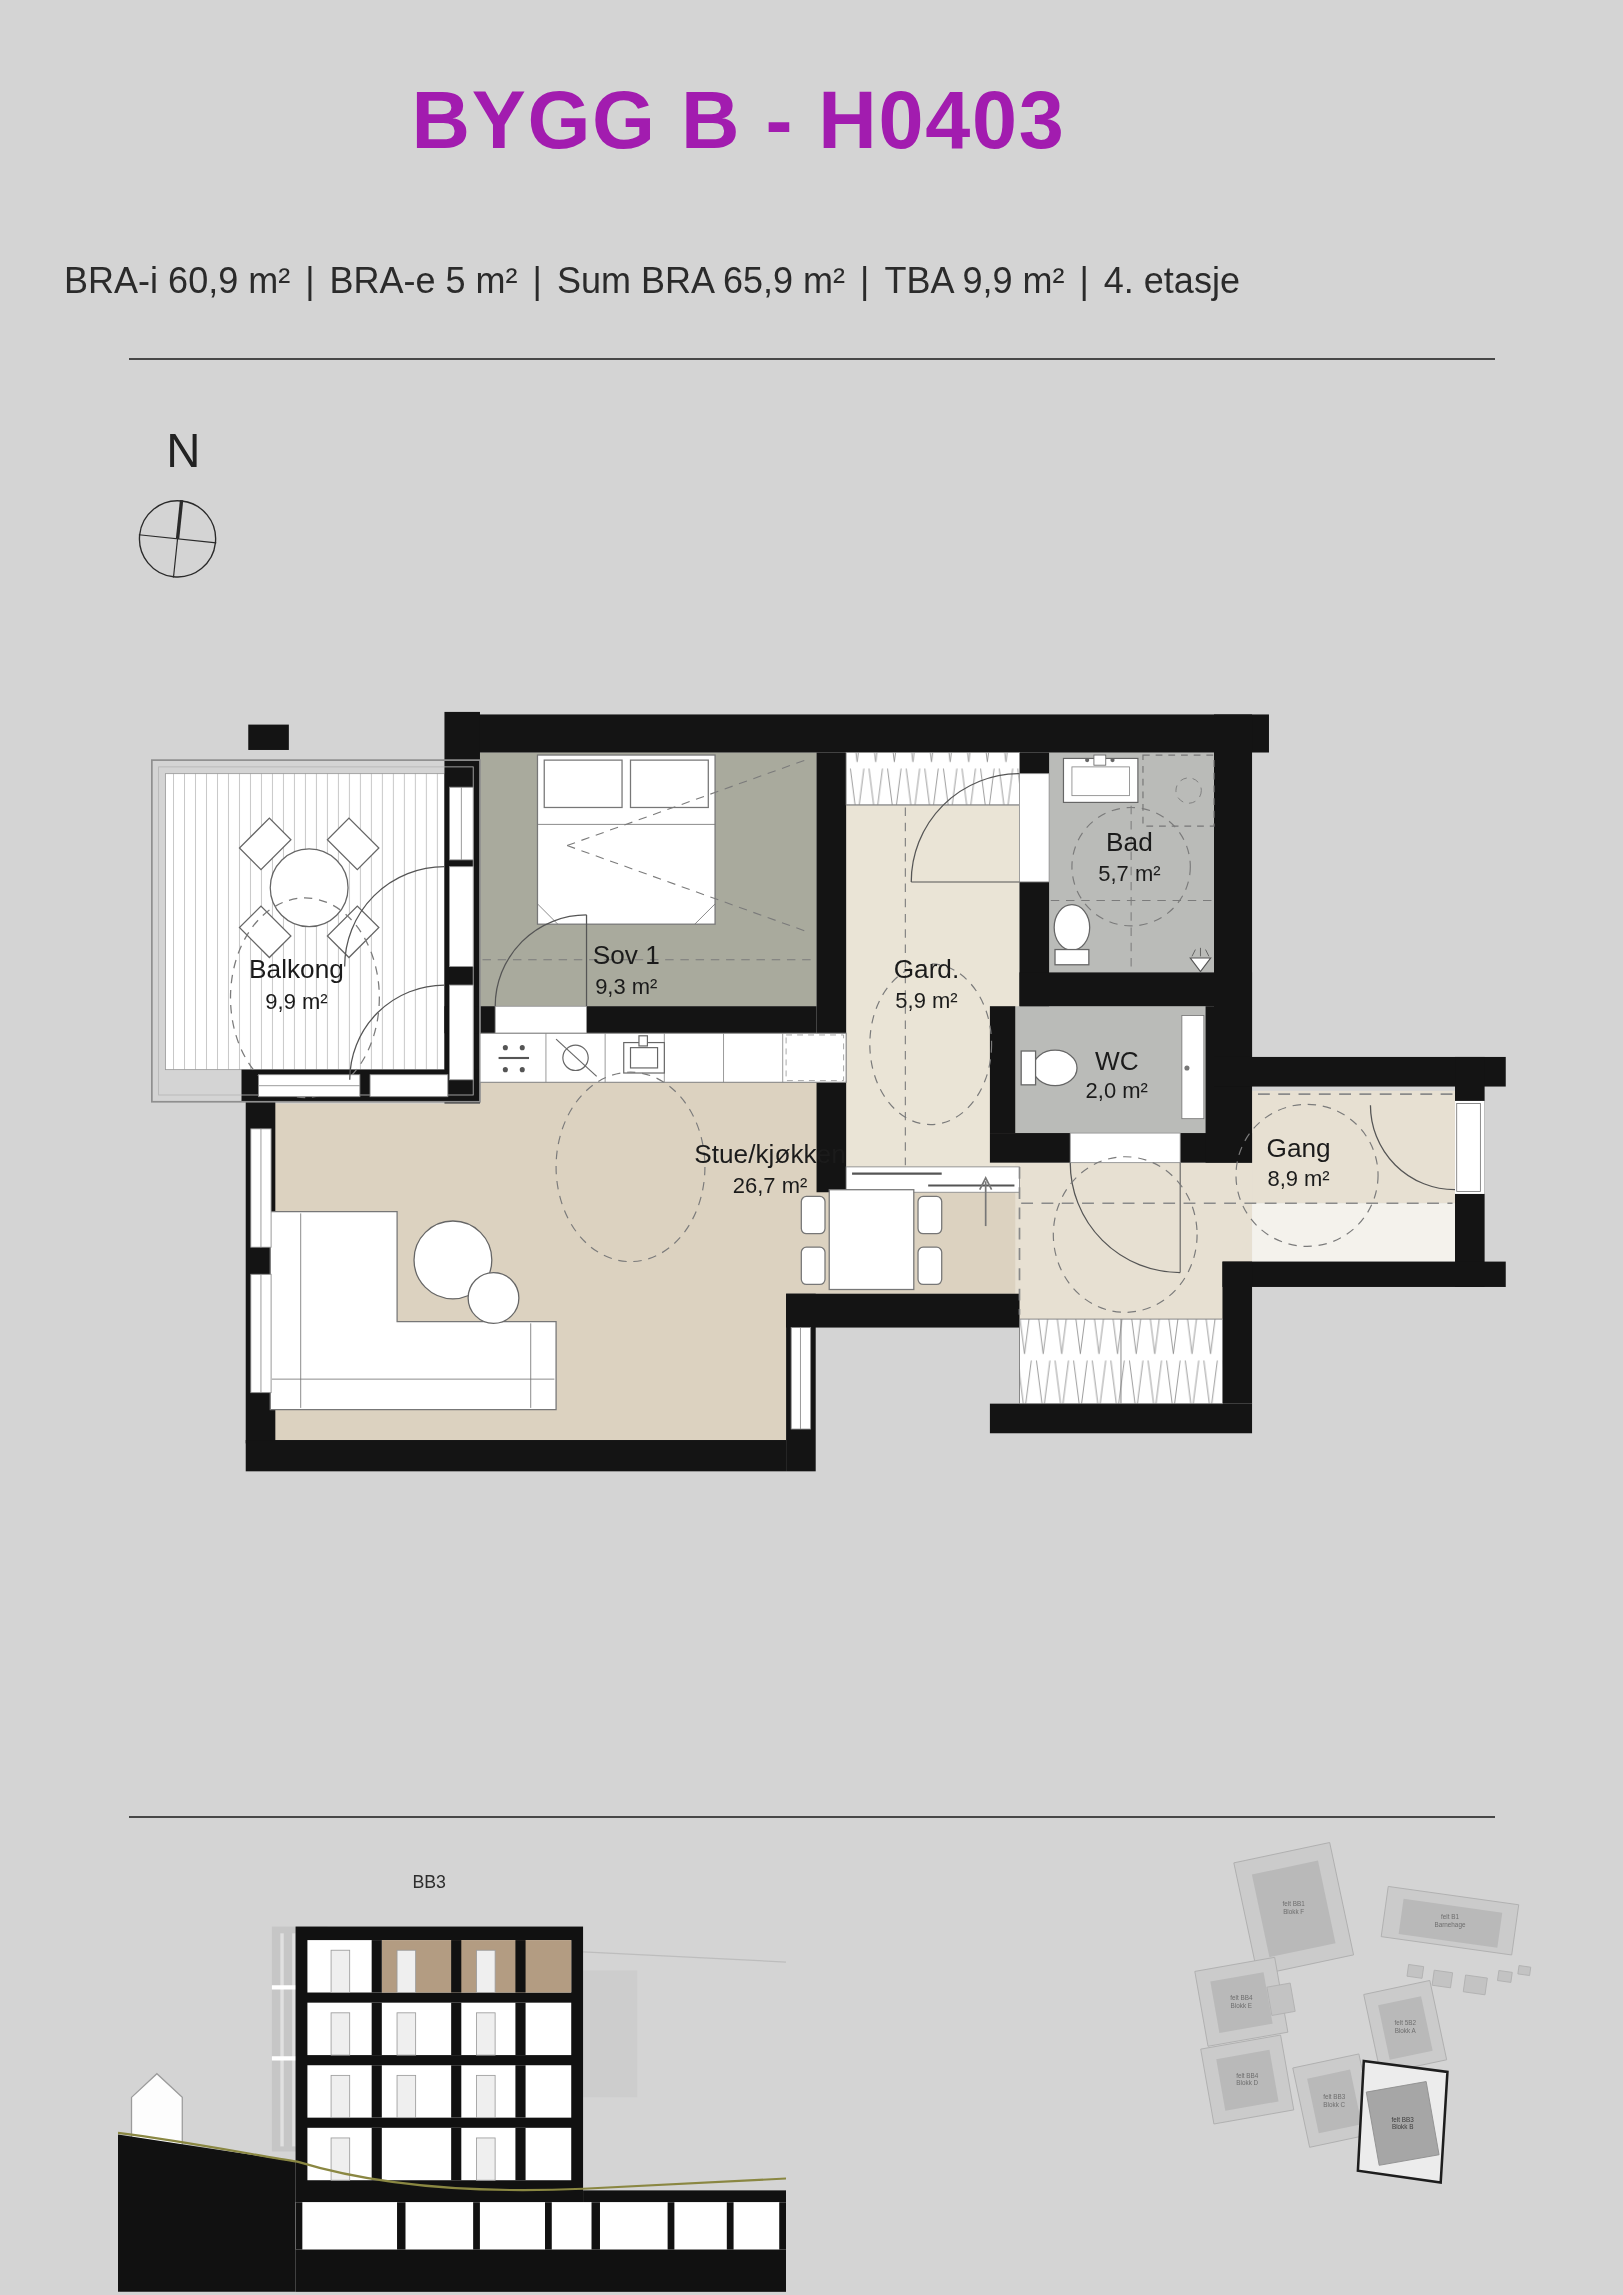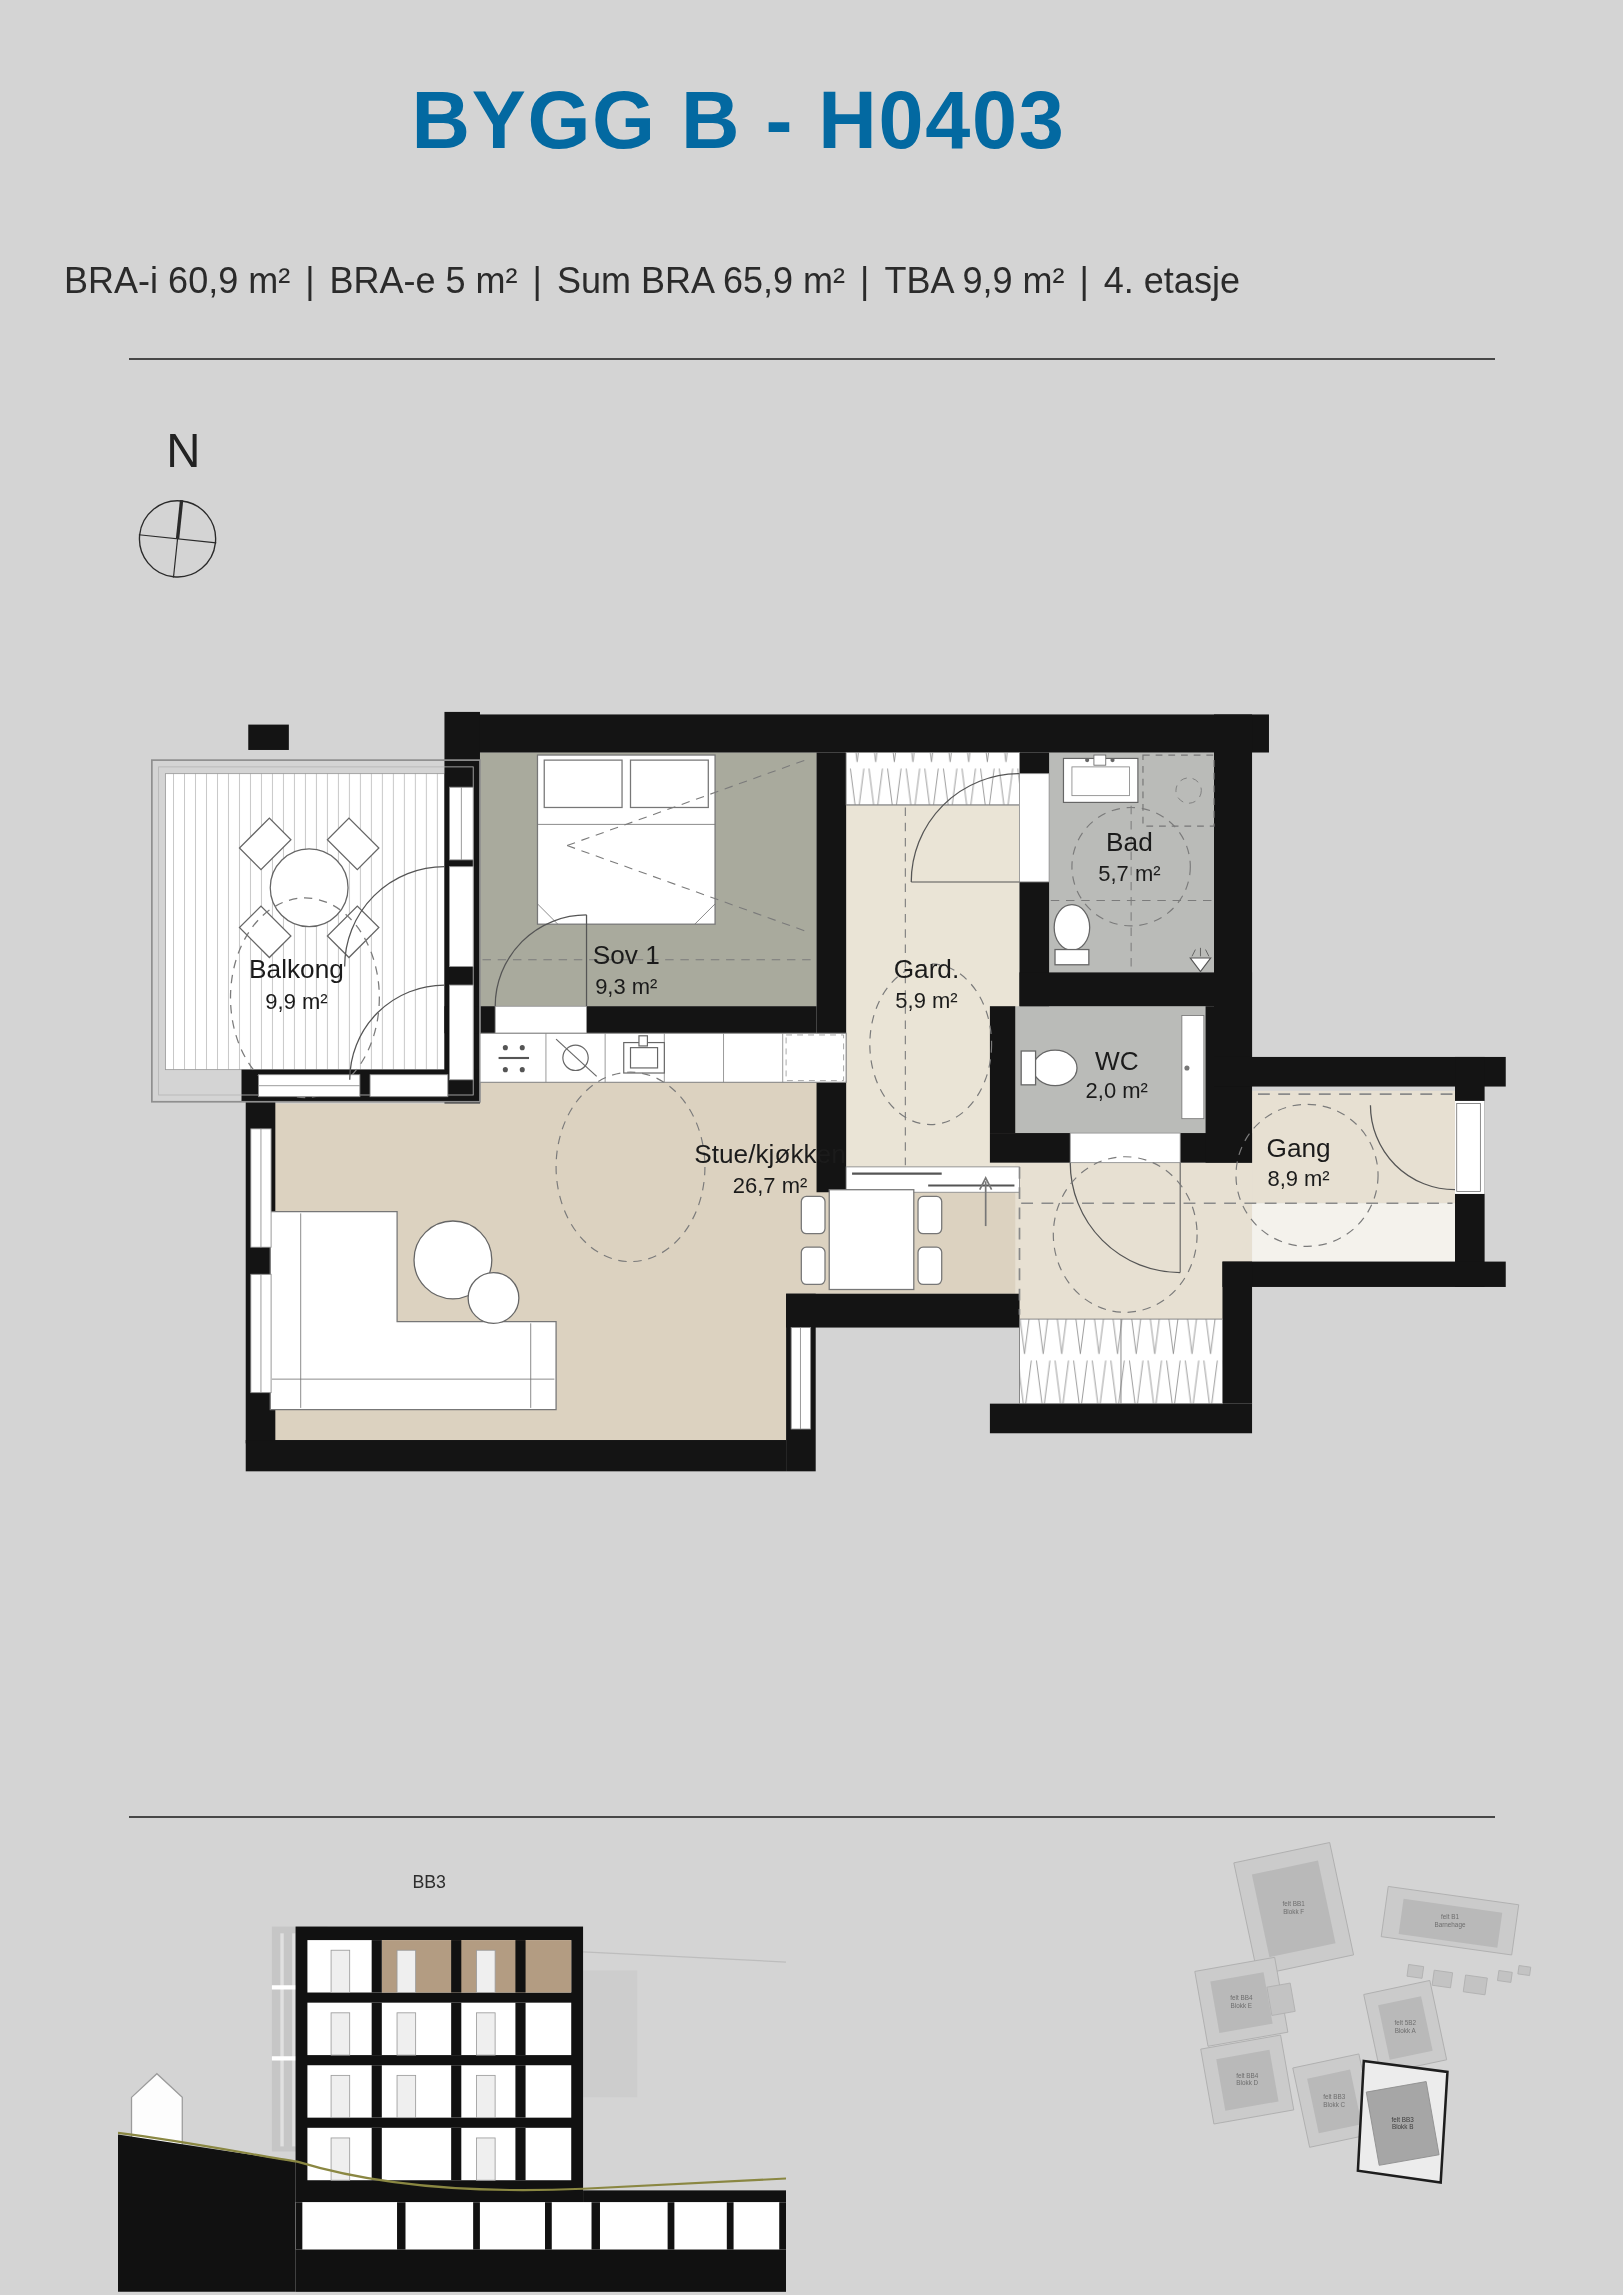--- a/index.html
+++ b/index.html
@@ -4,21 +4,21 @@
 <style>
   html,body{margin:0;padding:0;}
   body{
     width:1623px;height:2295px;position:relative;overflow:hidden;
     background:#d4d4d4;
     font-family:"Liberation Sans", sans-serif;
     color:#2b2b2b;
   }
   .page-title{
     position:absolute;top:74px;left:0;width:1477px;text-align:center;
-    font-size:81px;font-weight:700;letter-spacing:1.7px;color:#0369a1;
+    font-size:81px;font-weight:700;letter-spacing:1.7px;color:#a21caf;
   }
   .spec-line{
     position:absolute;top:260px;left:0;width:1304px;text-align:center;
     font-size:36px;font-weight:400;color:#2b2b2b;
   }
   .spec-line .sep{margin:0 15px;color:#2b2b2b;}
   .rule{position:absolute;left:129px;width:1366px;height:1.7px;background:#474747;}
   .rule-top{top:358px;}
   .rule-bottom{top:1816px;}
   svg{position:absolute;display:block;}

